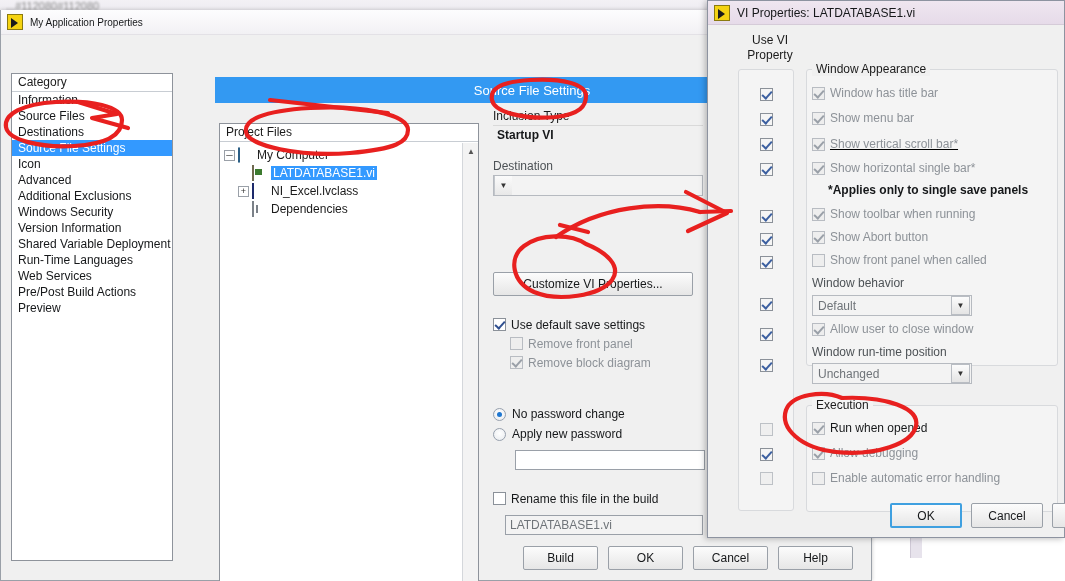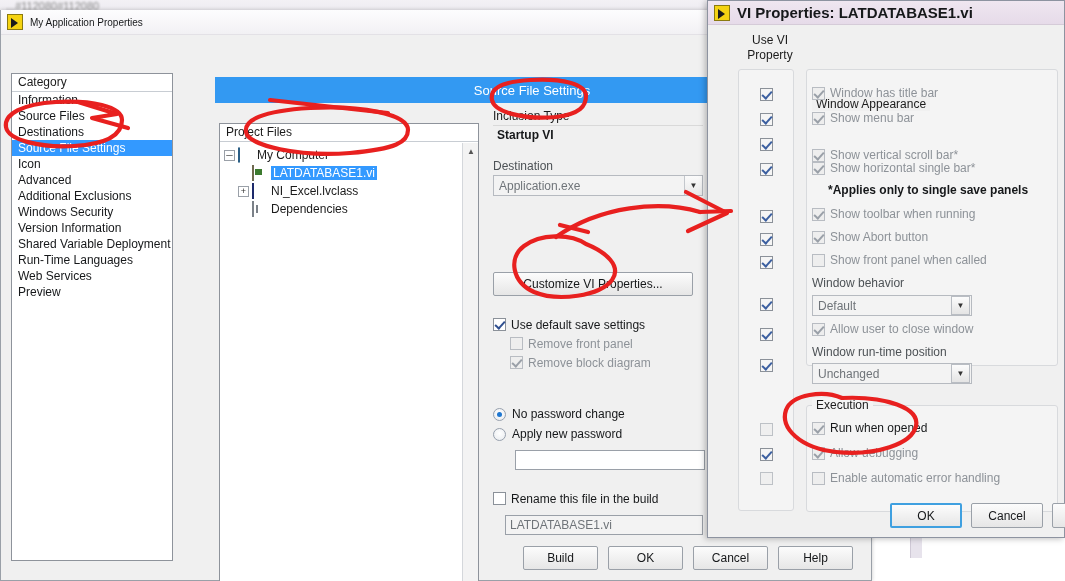--- a/index.html
+++ b/index.html
@@ -242,21 +242,21 @@
     position: absolute; left: 707px; top: 0; width: 358px; height: 538px;
     background: #f0f0f0;
     border: 1px solid #8d93a0;
     box-shadow: -2px 1px 6px rgba(0,0,0,.25);
   }
   .win-vi-title {
     height: 24px; display: flex; align-items: center; gap: 7px; padding: 0 6px;
     background: linear-gradient(#efe6f0, #e6dbe9);
     border-bottom: 1px solid #d5cbd8;
   }
-  .win-vi-title-text { font-size: 15px; color: #16181a; white-space: nowrap; font-weight: bold; }
+  .win-vi-title-text { font-size: 12px; color: #16181a; white-space: nowrap; }
   .vi-body { position: relative; height: 513px; padding: 6px; }
 
   .usevi-head {
     position: absolute; left: 26px; top: 8px; width: 72px;
     text-align: center; font-size: 12px; color: #1b1b1b; line-height: 15px;
   }
   .usevi-box {
     position: absolute; left: 30px; top: 44px; width: 56px; height: 442px;
     background: #f4f4f4; border: 1px solid #d8dadd; border-radius: 3px;
   }
@@ -336,20 +336,21 @@
           <div class="cat-item">Destinations</div>
           <div class="cat-item sel">Source File Settings</div>
           <div class="cat-item">Icon</div>
           <div class="cat-item">Advanced</div>
           <div class="cat-item">Additional Exclusions</div>
           <div class="cat-item">Windows Security</div>
           <div class="cat-item">Version Information</div>
           <div class="cat-item">Shared Variable Deployment</div>
           <div class="cat-item">Run-Time Languages</div>
           <div class="cat-item">Web Services</div>
+          <div class="cat-item">Pre/Post Build Actions</div>
           <div class="cat-item">Preview</div>
         </div>
       </div>
 
       <div class="content-area">
 
         <div class="blue-header">Source File Settings</div>
 
         <div class="tree-panel">
           <div class="tree-head">Project Files</div>
@@ -386,21 +387,20 @@
           </div>
         </div>
 
         <div class="settings-col">
 
           <div class="lbl dark">Inclusion Type</div>
           <div class="ro-field">Startup VI</div>
 
           <div class="lbl" style="margin-top:14px;">Destination</div>
           <div class="combo">
-            <span class="txt">Application.exe</span>
             <span class="arrow">▼</span>
           </div>
 
           <div class="btn" style="margin-top:76px; width:200px;">Customize VI Properties...</div>
 
           <div class="cb-row" style="margin-top:22px;">
             <span class="cb checked"></span>
             <span class="cb-lbl">Use default save settings</span>
           </div>
 
@@ -473,31 +473,31 @@
         <span class="usevi-cb checked" style="top:186px;"></span>
         <span class="usevi-cb checked" style="top:228px;"></span>
         <span class="usevi-cb checked" style="top:258px;"></span>
         <span class="usevi-cb checked" style="top:289px;"></span>
         <span class="usevi-cb empty" style="top:353px;"></span>
         <span class="usevi-cb checked" style="top:378px;"></span>
         <span class="usevi-cb empty" style="top:402px;"></span>
       </div>
 
       <div class="group" style="left:98px; top:44px; width:252px; height:297px;"></div>
-      <div class="group-title" style="left:104px; top:37px;margin-top:35px;">Window Appearance</div>
+      <div class="group-title" style="left:104px; top:37px;">Window Appearance</div>
 
       <div class="vi-cb-row" style="left:104px; top:61px;">
         <span class="cb dis checked"></span>
         <span class="cb-lbl dis">Window has title bar</span>
       </div>
       <div class="vi-cb-row" style="left:104px; top:86px;">
         <span class="cb dis checked"></span>
         <span class="cb-lbl dis">Show menu bar</span>
       </div>
-      <div class="vi-cb-row" style="left:104px; top:123px;">
+      <div class="vi-cb-row" style="left:104px; top:112px;text-decoration:underline;">
         <span class="cb dis checked"></span>
         <span class="cb-lbl dis">Show vertical scroll bar*</span>
       </div>
       <div class="vi-cb-row" style="left:104px; top:136px;">
         <span class="cb dis checked"></span>
         <span class="cb-lbl dis">Show horizontal single bar*</span>
       </div>
 
       <div class="vi-note" style="left:120px; top:158px;">*Applies only to single save panels</div>
 

